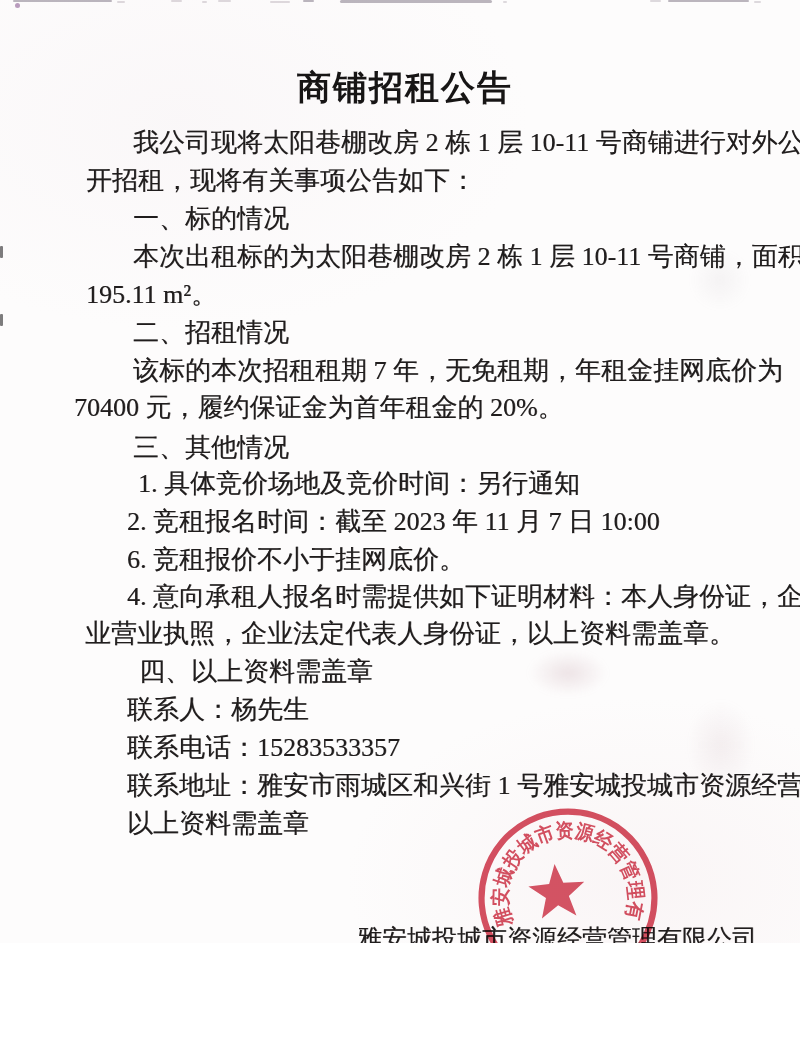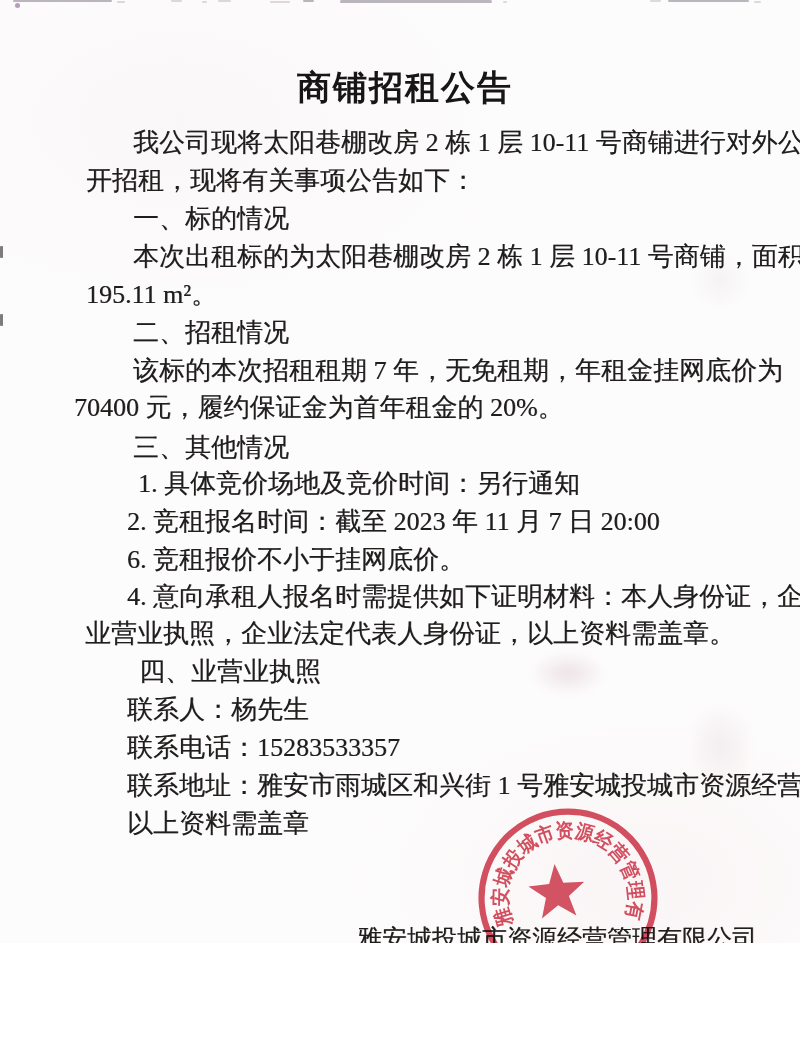--- a/index.html
+++ b/index.html
@@ -98,25 +98,25 @@
   <div class="line l1">我公司现将太阳巷棚改房 2 栋 1 层 10-11 号商铺进行对外公</div>
   <div class="line l3">一、标的情况</div>
   <div class="line l2">开招租，现将有关事项公告如下：</div>
   <div class="line l4">本次出租标的为太阳巷棚改房 2 栋 1 层 10-11 号商铺，面积</div>
   <div class="line l5">195.11 m²。</div>
   <div class="line l6">二、招租情况</div>
   <div class="line l7">该标的本次招租租期 7 年，无免租期，年租金挂网底价为</div>
   <div class="line l8">70400 元，履约保证金为首年租金的 20%。</div>
   <div class="line l9">三、其他情况</div>
   <div class="line l10">1. 具体竞价场地及竞价时间：另行通知</div>
-  <div class="line l11">2. 竞租报名时间：截至 2023 年 11 月 7 日 20:00</div>
+  <div class="line l11">2. 竞租报名时间：截至 2023 年 11 月 7 日 10:00</div>
   <div class="line l12">6. 竞租报价不小于挂网底价。</div>
   <div class="line l13">4. 意向承租人报名时需提供如下证明材料：本人身份证，企</div>
   <div class="line l14">业营业执照，企业法定代表人身份证，以上资料需盖章。</div>
-  <div class="line l15">四、业营业执照</div>
+  <div class="line l15">四、以上资料需盖章</div>
   <div class="line l16">联系人：杨先生</div>
   <div class="line l17">联系电话：15283533357</div>
   <div class="line l18">联系地址：雅安市雨城区和兴街 1 号雅安城投城市资源经营</div>
   <div class="line l19">以上资料需盖章</div>
 
   <div class="line sig-company">雅安城投城市资源经营管理有限公司</div>
   <div class="line sig-date">2023 年 11 月 2 日</div>
 
   <svg class="seal" viewBox="-100 -100 200 200">
     <circle cx="0" cy="0" r="91" fill="none" stroke="#cf3347" stroke-width="6.5" opacity="0.95"></circle>

